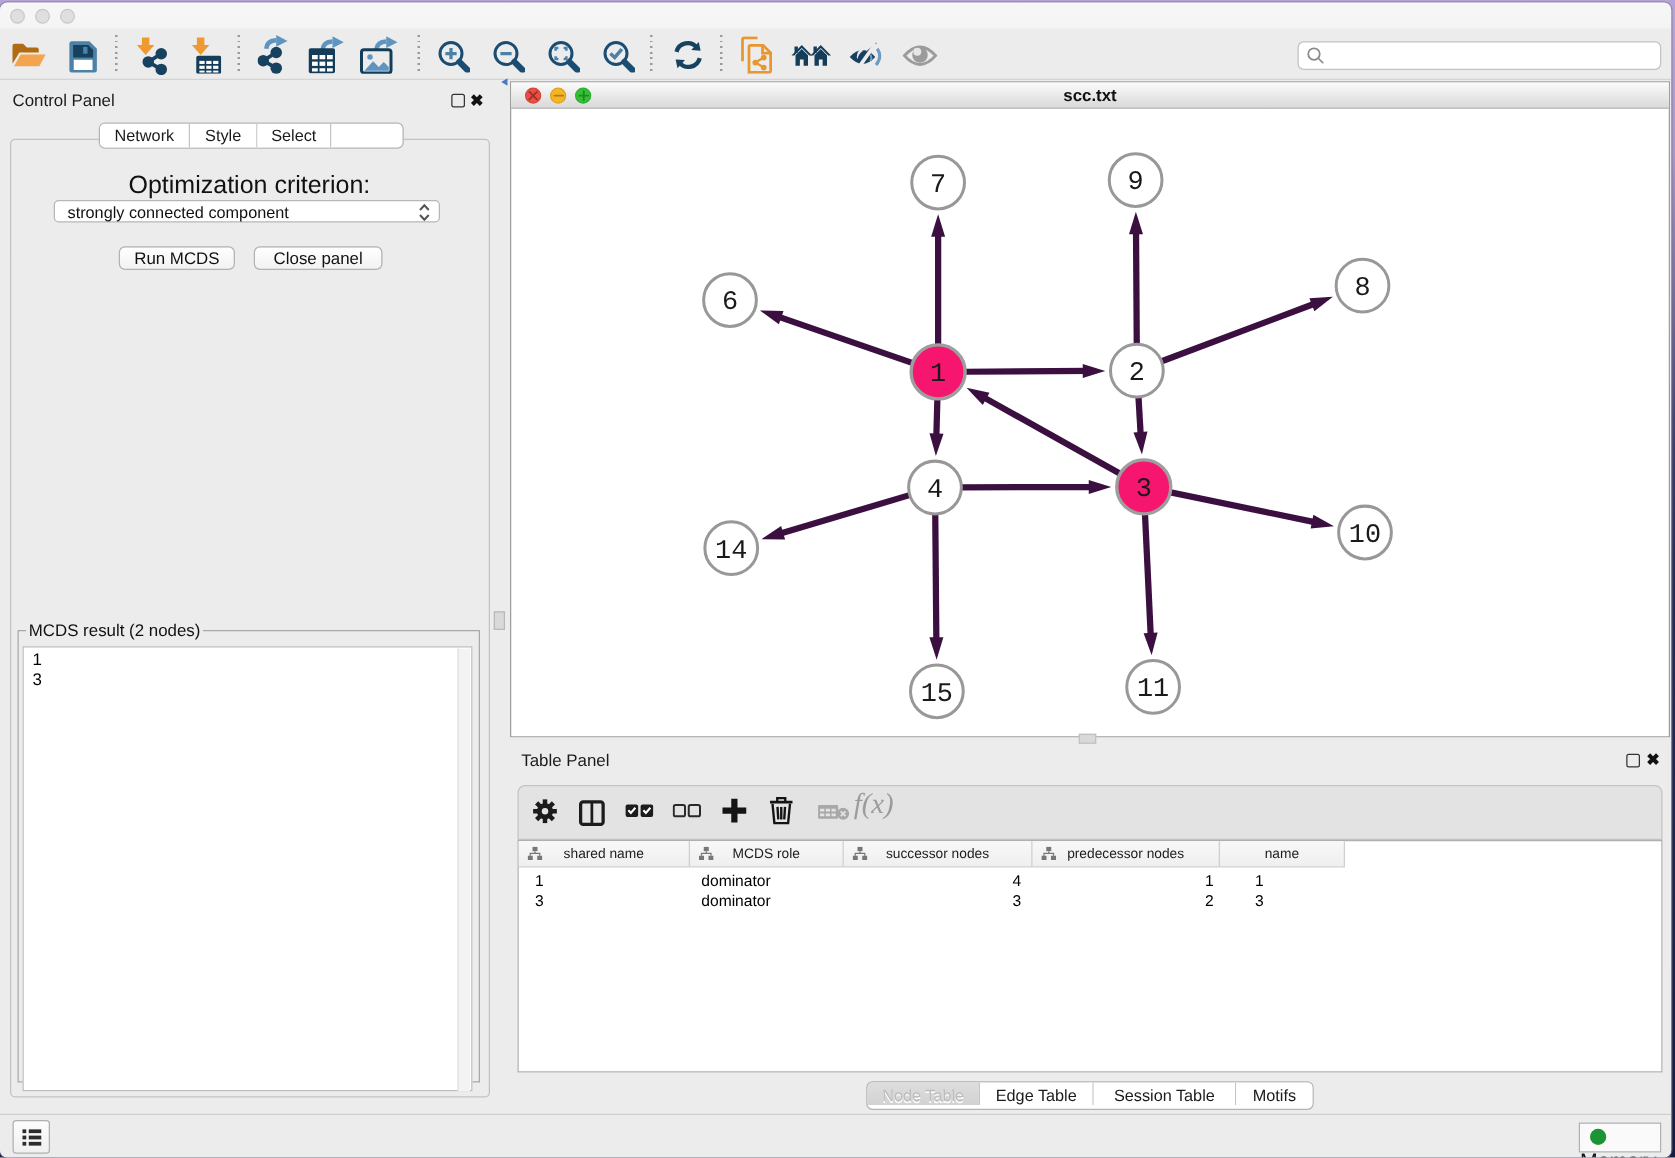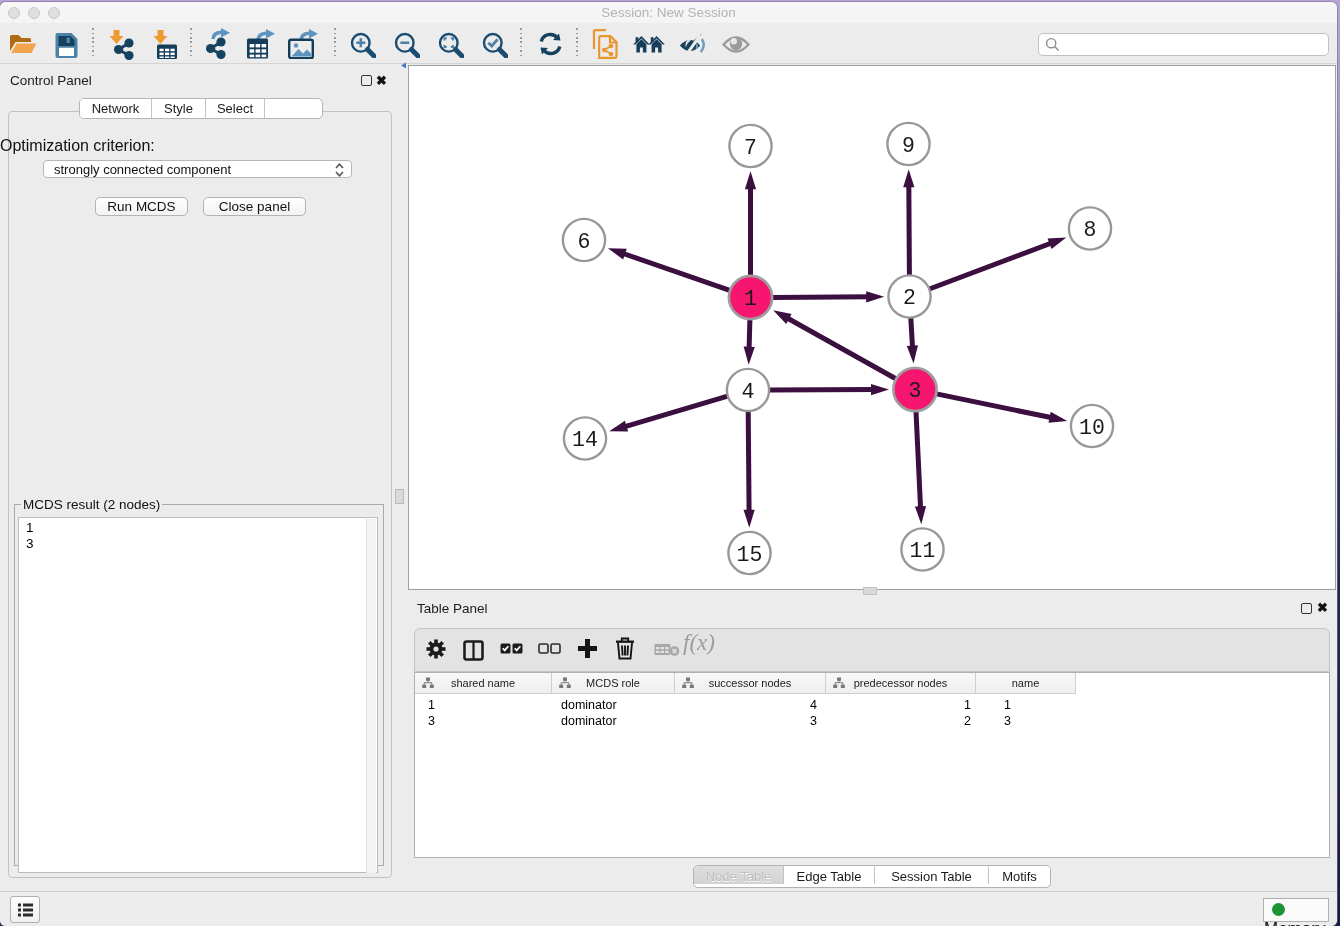--- a/index.html
+++ b/index.html
@@ -16,21 +16,21 @@
 .icon{position:absolute;}
 
 .cp-h{position:absolute;left:10px;top:71px;font-size:13.5px;color:#1b1b1b;}
 .floatic{position:absolute;width:9px;height:9px;border:1.6px solid #333;border-radius:2px;background:transparent;}
 .xic{position:absolute;font-size:13px;font-weight:bold;color:#111;}
 .cp-box{position:absolute;left:8px;top:109px;width:382px;height:765px;border:1px solid #c2c2c2;border-radius:4px;}
 .tabs{position:absolute;display:flex;height:19px;border:1px solid #b5b5b5;border-radius:5px;overflow:hidden;background:#fff;}
 .tab{height:19px;line-height:19px;text-align:center;font-size:13px;color:#1a1a1a;background:#fff;border-right:1px solid #c4c4c4;}
 .tab:last-child{border-right:none;}
 .tab.sel{background:linear-gradient(#e2e2e2,#d7d7d7);color:#c3c3c3;text-shadow:0 1px 0 #ffffff;margin-top:25px;}
-.opt-label{position:absolute;left:0;top:135px;width:399px;text-align:left;font-size:16px;color:#111;}
+.opt-label{position:absolute;left:0;top:135px;width:399px;text-align:center;font-size:20px;color:#111;}
 .dropdown{position:absolute;left:43px;top:158px;width:309px;height:18px;background:#fff;border:1px solid #b7b7b7;border-radius:4px;font-size:13px;color:#111;line-height:18px;padding-left:10px;box-sizing:border-box;}
 .btn{position:absolute;height:19px;background:linear-gradient(#ffffff,#f2f2f2);border:1px solid #b3b3b3;border-radius:5px;font-size:13.5px;color:#111;text-align:center;line-height:18px;box-sizing:border-box;}
 fieldset.mcds{position:absolute;left:14px;top:495px;width:368px;height:367px;margin:0;padding:0;border:1px solid #a9a9a9;border-radius:0;}
 fieldset.mcds legend{font-size:13.5px;color:#111;margin-left:6px;padding:0 2px;}
 .mcds-text{position:absolute;left:3px;top:5px;width:360px;height:356px;background:#fff;border:1px solid #bdbdbd;font-size:13.5px;color:#000;line-height:16px;padding:2px 0 0 7px;box-sizing:border-box;}
 .mcds-scroll{position:absolute;right:1px;top:1px;width:9px;height:354px;background:#f3f3f3;border-left:1px solid #e0e0e0;}
 
 .netwin{position:absolute;left:408px;top:63px;width:928px;height:525px;background:#fff;border:1px solid #9e9e9e;box-sizing:border-box;}
 .net-tb{position:absolute;left:0;top:0;width:100%;height:20px;background:linear-gradient(#fbfbfb,#d9d9d9);border-bottom:1px solid #ababab;}
 .net-title{position:absolute;left:0;top:2.5px;width:100%;text-align:center;font-size:13.5px;font-weight:bold;color:#111;}
@@ -51,21 +51,20 @@
 .mem{position:absolute;right:8px;top:6px;width:66px;height:24px;background:#fafafa;border:1px solid #b0b0b0;font-size:17px;color:#111;box-sizing:border-box;}
 .listbtn{position:absolute;left:10px;top:4px;width:30px;height:27px;background:linear-gradient(#fdfdfd,#f0f0f0);border:1px solid #b0b0b0;border-radius:3px;box-sizing:border-box;}
 </style>
 </head>
 <body>
 <div class="win">
   <div class="titlebar">
     <div class="tl" style="left:7.5px;"></div>
     <div class="tl" style="left:27.5px;"></div>
     <div class="tl" style="left:47.5px;"></div>
-    <div class="title-txt">Session: New Session</div>
   </div>
   <div class="toolbar">
     <div class="sep" style="left:92px;"></div>
     <div class="sep" style="left:190px;"></div>
     <div class="sep" style="left:334px;"></div>
     <div class="sep" style="left:520px;"></div>
     <div class="sep" style="left:576px;"></div>
     <svg class="icon" style="left:9px;top:11px;" width="29" height="20" viewBox="0 0 29 20">
       <path d="M1 2.5 Q1 1 2.5 1 L9.5 1 L12.5 4 L20.5 4 Q22 4 22 5.5 L22 8 L6.5 8 L1 17 Z" fill="#b06c12"></path>
       <path d="M7.5 9.5 L27.5 9.5 L22.5 19 L2.2 19 Z" fill="#f2a44e"></path>
@@ -224,20 +223,37 @@
     </svg>
   </div>
   <div class="btn" style="left:95px;top:195px;width:93px;">Run MCDS</div>
   <div class="btn" style="left:203px;top:195px;width:103px;">Close panel</div>
   <fieldset class="mcds">
       <legend>MCDS result (2 nodes)</legend>
     <div class="mcds-text">1<br>3<div class="mcds-scroll"></div></div>
   </fieldset>
 
   <div class="netwin">
+    <div class="net-tb">
+      <div class="tlc" style="left:11px;background:#ee4d43;border:1px solid #d2473d;"></div>
+      <div class="tlc" style="left:31px;background:#f6b422;border:1px solid #dda327;"></div>
+      <div class="tlc" style="left:51px;background:#32c135;border:1px solid #2eae31;"></div>
+      <svg width="928" height="20" style="position:absolute;left:0;top:0;">
+        <g stroke="#99322a" stroke-width="1.5" stroke-linecap="round">
+          <path d="M14.5 7.5 L20.5 13.5 M20.5 7.5 L14.5 13.5"></path>
+        </g>
+        <g stroke="#a87f1c" stroke-width="1.5" stroke-linecap="round">
+          <path d="M34.5 10.5 L41.5 10.5"></path>
+        </g>
+        <g stroke="#22862a" stroke-width="1.5" stroke-linecap="round">
+          <path d="M54.5 10.5 L61.5 10.5 M58 7 L58 14"></path>
+        </g>
+      </svg>
+      <div class="net-title">scc.txt</div>
+    </div>
     <svg style="position:absolute;left:0;top:20px;" width="926" height="503" viewBox="409 86 926 503">
       <g stroke="#3b0f3f" stroke-width="5">
         <line x1="750.5" y1="275.5" x2="750.5" y2="184.3"></line>
         <line x1="729.7" y1="290.3" x2="620.2" y2="252.5"></line>
         <line x1="772.5" y1="297.4" x2="871.2" y2="296.7"></line>
         <line x1="749.9" y1="319.5" x2="749.0" y2="351.7"></line>
         <line x1="909.4" y1="275.2" x2="908.8" y2="182.3"></line>
         <line x1="929.4" y1="289.0" x2="1054.2" y2="242.0"></line>
         <line x1="910.8" y1="317.8" x2="912.7" y2="350.6"></line>
         <line x1="895.8" y1="378.8" x2="784.5" y2="316.5"></line>

